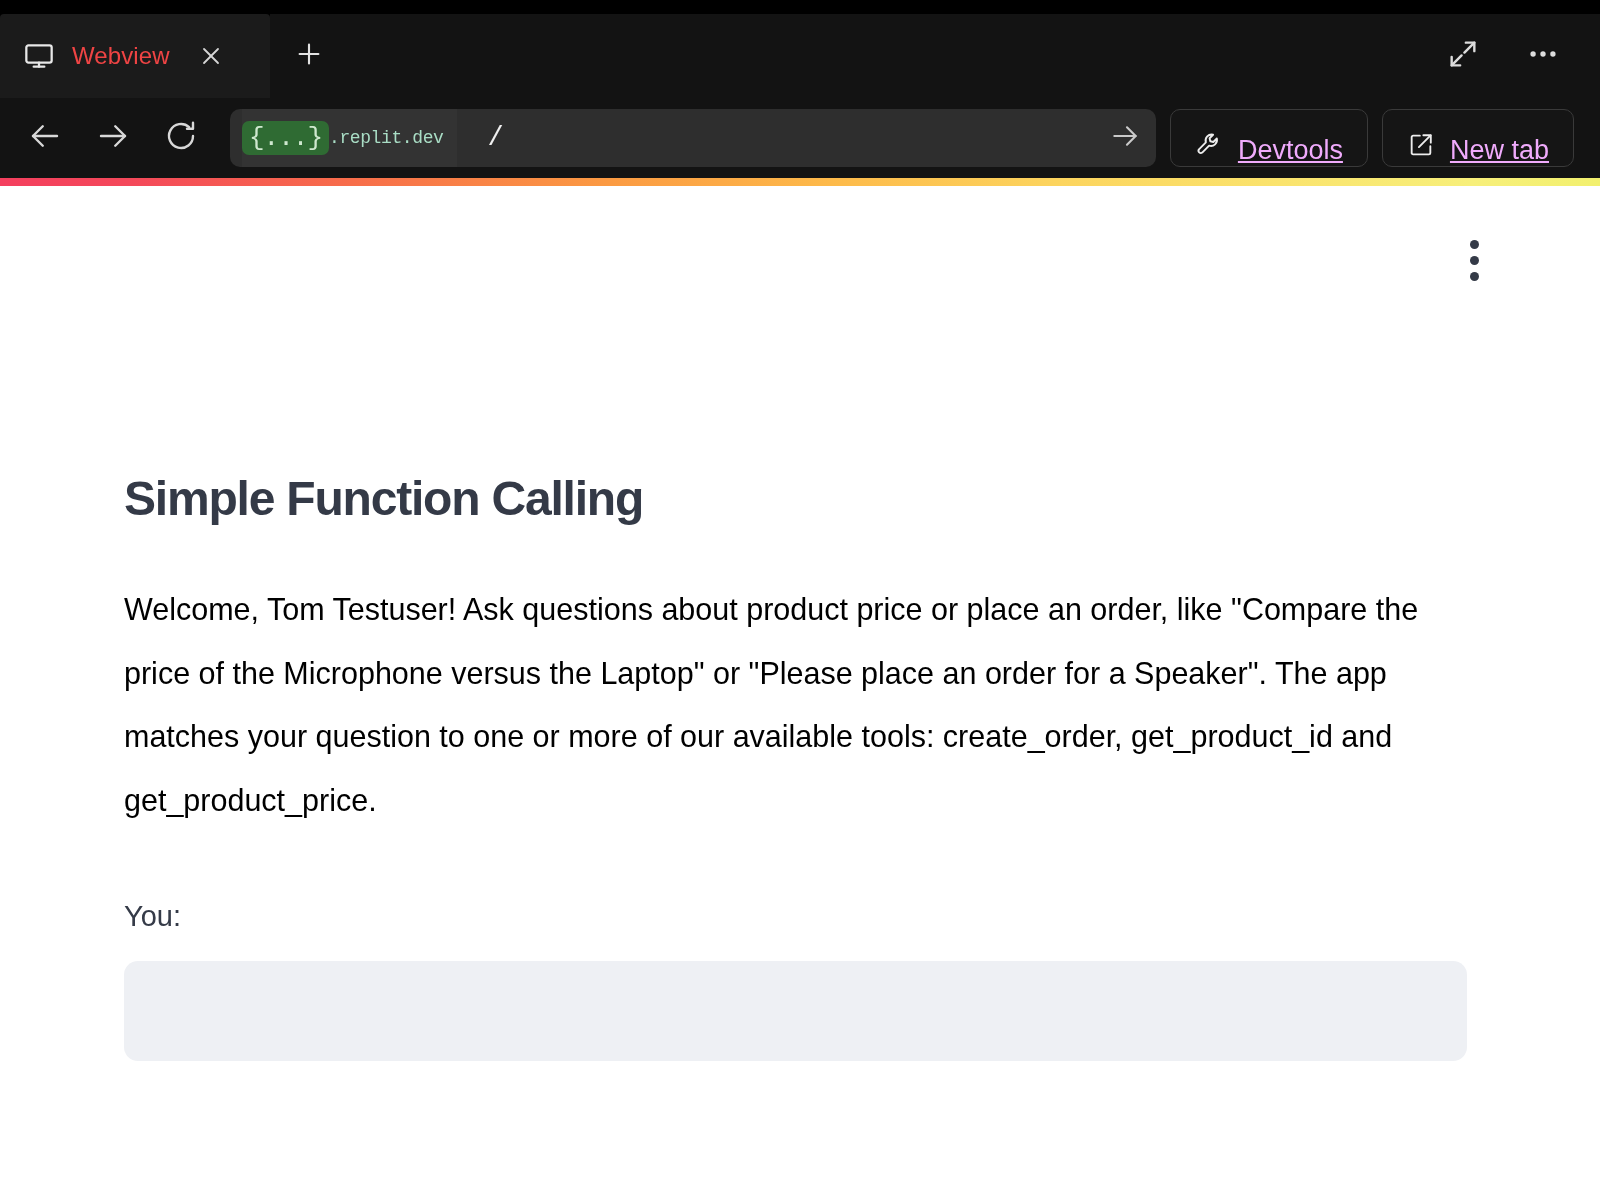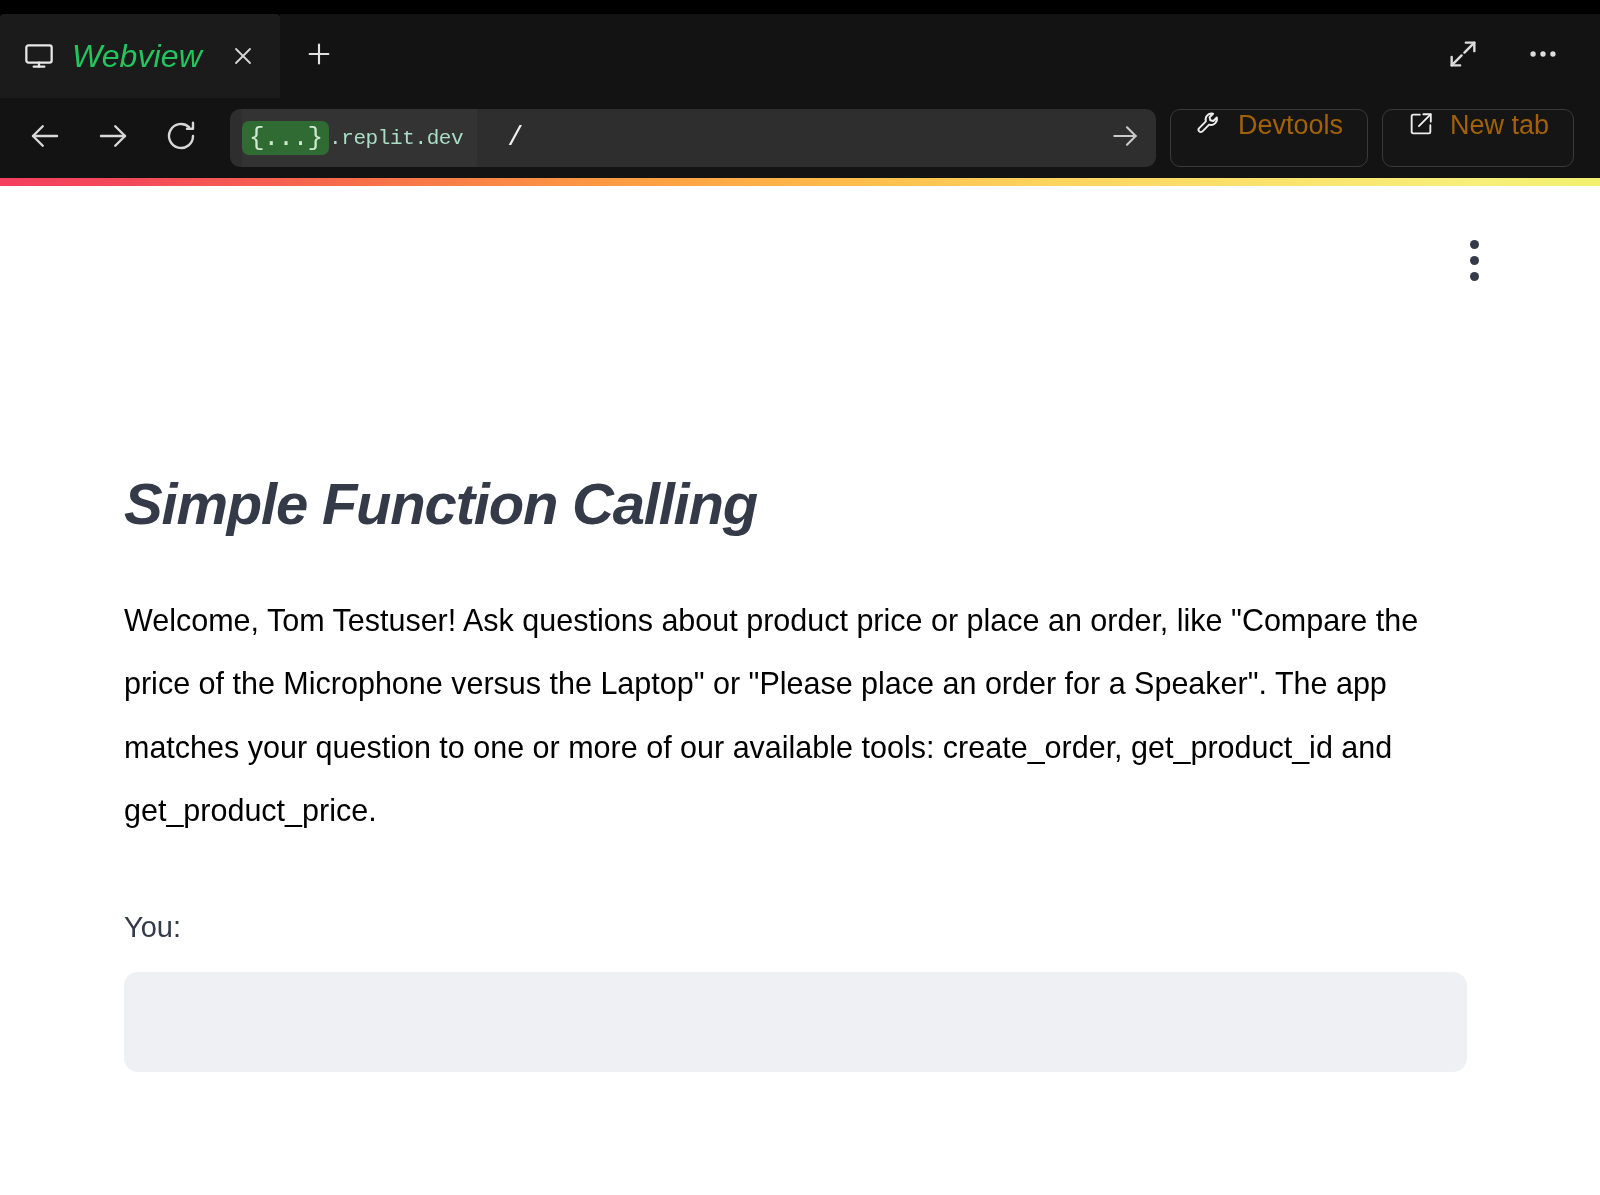--- a/index.html
+++ b/index.html
@@ -46,26 +46,25 @@
   }
   .tab-icon {
     width: 34px;
     height: 34px;
     flex: 0 0 auto;
     display: flex;
     align-items: center;
     justify-content: center;
   }
   .tab-title {
-    color: #22c55e;
-    font-size: 32px;
+    color: #ef4444;
+    font-size: 24px;
     font-weight: 400;
     letter-spacing: 0.1px;
     white-space: nowrap;
-    font-style: italic;
   }
   .tab-close {
     width: 30px;
     height: 30px;
     margin-left: 10px;
     display: flex;
     align-items: center;
     justify-content: center;
     color: #d6d6d6;
     cursor: pointer;
@@ -151,21 +150,21 @@
     padding: 4px 7px;
     font-family: "Liberation Mono", monospace;
     font-size: 26px;
     line-height: 1;
     letter-spacing: -1px;
     font-weight: 500;
   }
   .url-host {
     color: #a9ddc5;
     font-family: "Liberation Mono", monospace;
-    font-size: 21px;
+    font-size: 18px;
     letter-spacing: -0.4px;
   }
   .url-path {
     color: #f0f0f0;
     font-family: "Liberation Mono", monospace;
     font-size: 27px;
     padding-left: 30px;
     flex: 1 1 auto;
   }
   .url-go {
@@ -177,29 +176,30 @@
     color: #c9c9c9;
     cursor: pointer;
     flex: 0 0 auto;
   }
 
   .chrome-btn {
     height: 58px;
     border: 1px solid #3a3a3a;
     border-radius: 10px;
     background: #151515;
-    color: #a16207;
-    display: flex;
-    align-items: flex-start;
+    color: #f0abfc;
+    display: flex;
+    align-items: flex-end;
     gap: 15px;
     padding: 0 24px;
     font-size: 27px;
     white-space: nowrap;
     cursor: pointer;
     flex: 0 0 auto;
+    text-decoration: underline;
   }
 
   
   .progress-bar {
     height: 8px;
     width: 100%;
     flex: 0 0 auto;
     background: linear-gradient(90deg,
       #f43f5e 0%,
       #f4485a 8%,
@@ -237,28 +237,27 @@
     height: 9px;
     border-radius: 50%;
     background: #343a47;
   }
 
   .content {
     padding: 0 124px;
     padding-top: 288px;
   }
   .page-title {
-    font-size: 58px;
+    font-size: 48px;
     line-height: 1.05;
     font-weight: 700;
     color: #343a47;
     letter-spacing: -1.2px;
     margin: 0;
     font-family: "Liberation Sans", sans-serif;
-    font-style: italic;
   }
   .intro {
     margin: 54px 0 0 0;
     font-size: 30.5px;
     line-height: 2.08;
     color: #000000;
     max-width: 1300px;
     font-family: "Liberation Sans", sans-serif;
   }
   .field-label {

